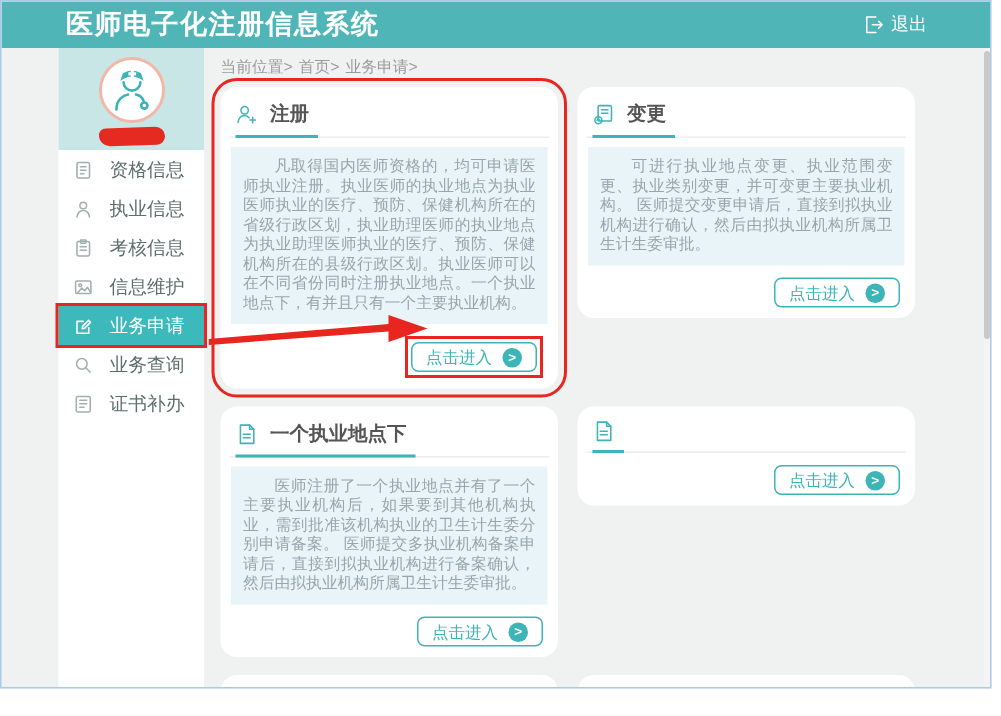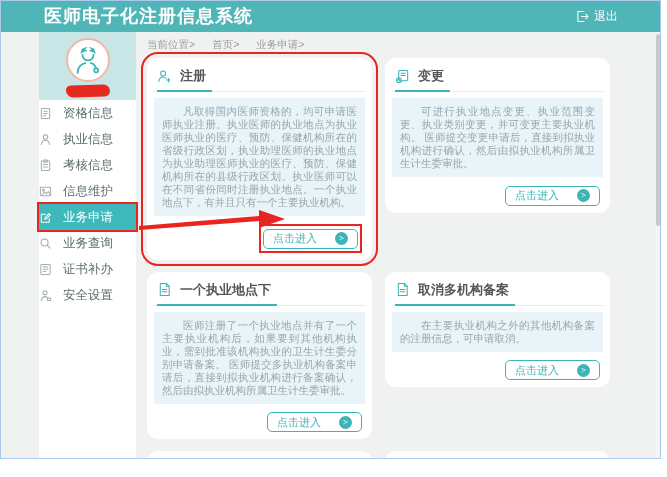--- a/index.html
+++ b/index.html
@@ -17,47 +17,47 @@
   #logout .ic { width:13px; height:13px; color:#fff; }
 
   
   #sidebar { position:absolute; left:38px; top:31px; width:97px; bottom:0; background:#fff; }
   #avatar-panel { height:68px; background:#c9e6e6; text-align:center; padding-top:6px; }
   #avatar { width:44px; height:44px; border-radius:50%; background:#fff;
     border:2px solid #f3b7a8; margin:0 auto; display:flex; align-items:center; justify-content:center; }
   #name-redaction { width:44px; height:12px; background:#e52a22; margin:3px auto 0;
     border-radius:5px 7px 6px 8px; transform:rotate(-2deg); }
   #menu { }
-  .menu-item { height:26px; display:flex; align-items:center; padding-left:0;
+  .menu-item { height:26px; display:flex; align-items:center; padding-left:10px;
     font-size:12.5px; color:#5d6c6c; cursor:pointer; }
   .menu-item .ic { width:13px; height:13px; color:#a3aeae; margin-right:11px; flex:none; }
   .menu-item.selected { background:#3db8bb; color:#fff; outline:2px solid #e8251f; outline-offset:0px; }
   .menu-item.selected .ic { color:#fff; }
 
   
   #main { position:absolute; left:146px; top:31px; width:466px; }
-  #breadcrumb { height:26px; display:flex; align-items:center; font-size:10.5px; color:#9a9a9a; gap:17px; }
+  #breadcrumb { height:26px; display:flex; align-items:center; font-size:10.5px; color:#9a9a9a; gap:4px; }
   #breadcrumb .crumb { cursor:pointer; }
   #cards { display:grid; grid-template-columns:225px 225px; column-gap:13px; row-gap:12px;
     align-items:start; }
   .card { background:#fff; padding:7px 6px;border-radius:11px; }
   .card.annotated { outline:2px solid #e8251f; outline-offset:4px; }
   .card-head { border-bottom:1px solid #ececec; padding:2px 2px 0 4px; }
   .head-inner { display:inline-flex; align-items:center; gap:8px; border-bottom:2px solid #3db4b6;
     margin-bottom:-1px; padding:0 6px 5px 0; }
   .card-title { font-size:13px; font-weight:bold; color:#555; }
   .card-head .ic { width:15px; height:15px; color:#3db4b6; flex:none; }
   .card-desc { margin:6px 1px 0; background:#e9f4f8; color:#98a5ae; font-size:10.5px;
     line-height:13px; padding:7px 8px; text-indent:2em; text-align:justify; }
   .card-foot { display:flex; justify-content:flex-end; margin-top:8px; padding-right:4px; }
   .btn-wrap { padding:0; }
   .btn-wrap.annotated { border:2px solid #e8251f; padding:2px; }
-  .enter-btn { display:inline-flex; align-items:center; gap:18px; border:1px solid #3db4b6;
+  .enter-btn { display:inline-flex; align-items:center; gap:7px; border:1px solid #3db4b6;
     color:#3db4b6; background:#fff; border-radius:5px; font-size:11px; padding:0 9px; height:20px;
-    cursor:pointer; font-family:Liberation Serif, serif; }
+    cursor:pointer; font-family:Liberation Sans, sans-serif; }
   .btn-circle { width:13px; height:13px; border-radius:50%; background:#3db4b6; color:#fff;
     font-size:9px; line-height:13px; text-align:center; font-weight:bold; }
   .card.partial { min-height:56px; }
 
   
   #scrollbar { position:absolute; right:0; top:31px; bottom:0; width:4px; background:#f4f4f4; }
   #scroll-thumb { position:absolute; top:2px; width:4px; height:192px; background:#c9c9c9; border-radius:2px; }
 
   
   #anno-arrow { position:absolute; left:139px; top:206px; pointer-events:none; z-index:50; }
@@ -160,30 +160,20 @@
         </div>
         <div class="menu-item">
           <span class="ic ">
             <svg viewBox="0 0 14 14">
               <rect x="2" y="1.5" width="10" height="11" rx="1"></rect>
               <path d="M4.5 4.2h5M4.5 6.7h5M4.5 9.2h3"></path>
             </svg>
           </span>
           <span>证书补办</span>
         </div>
-        <div class="menu-item">
-          <span class="ic ">
-            <svg viewBox="0 0 14 14">
-              <circle cx="6.5" cy="4" r="2.2"></circle>
-              <path d="M2.5 12.5c.5-3 2.2-4.3 4-4.3 1 0 2 .4 2.8 1.3"></path>
-              <rect x="9.2" y="9.7" width="3.3" height="2.8" rx=".5"></rect>
-            </svg>
-          </span>
-          <span>安全设置</span>
-        </div>
       </div>
   </div>
 
   <div id="main">
     <div id="breadcrumb">
       <span>当前位置&gt;</span>
     <span class="crumb">首页&gt;</span>
         <span class="crumb">业务申请&gt;</span>
       </div>
     <div id="cards">
@@ -247,23 +237,21 @@
         </div>
         <div class="card">
           <div class="card-head"><span class="head-inner">
               <span class="ic ">
                 <svg viewBox="0 0 16 16">
                   <path d="M3.5 1.5h6.5l3 3v10h-9.5z"></path>
                   <path d="M10 1.5v3h3"></path>
                   <path d="M5.5 8h5M5.5 10.5h5"></path>
                 </svg>
               </span>
-              <span class="card-title">取消多机构备案</span>
-            </span></div>
-          <div class="card-desc">在主要执业机构之外的其他机构备案的注册信息，可申请取消。</div>
+            </span></div>
           <div class="card-foot">
             <div class="btn-wrap"><button class="enter-btn">
                 <span>点击进入</span>
                 <span class="btn-circle">&gt;</span>
               </button></div>
           </div>
         </div>
         <div class="card partial">
           <div class="card-head"></div>
         </div>

